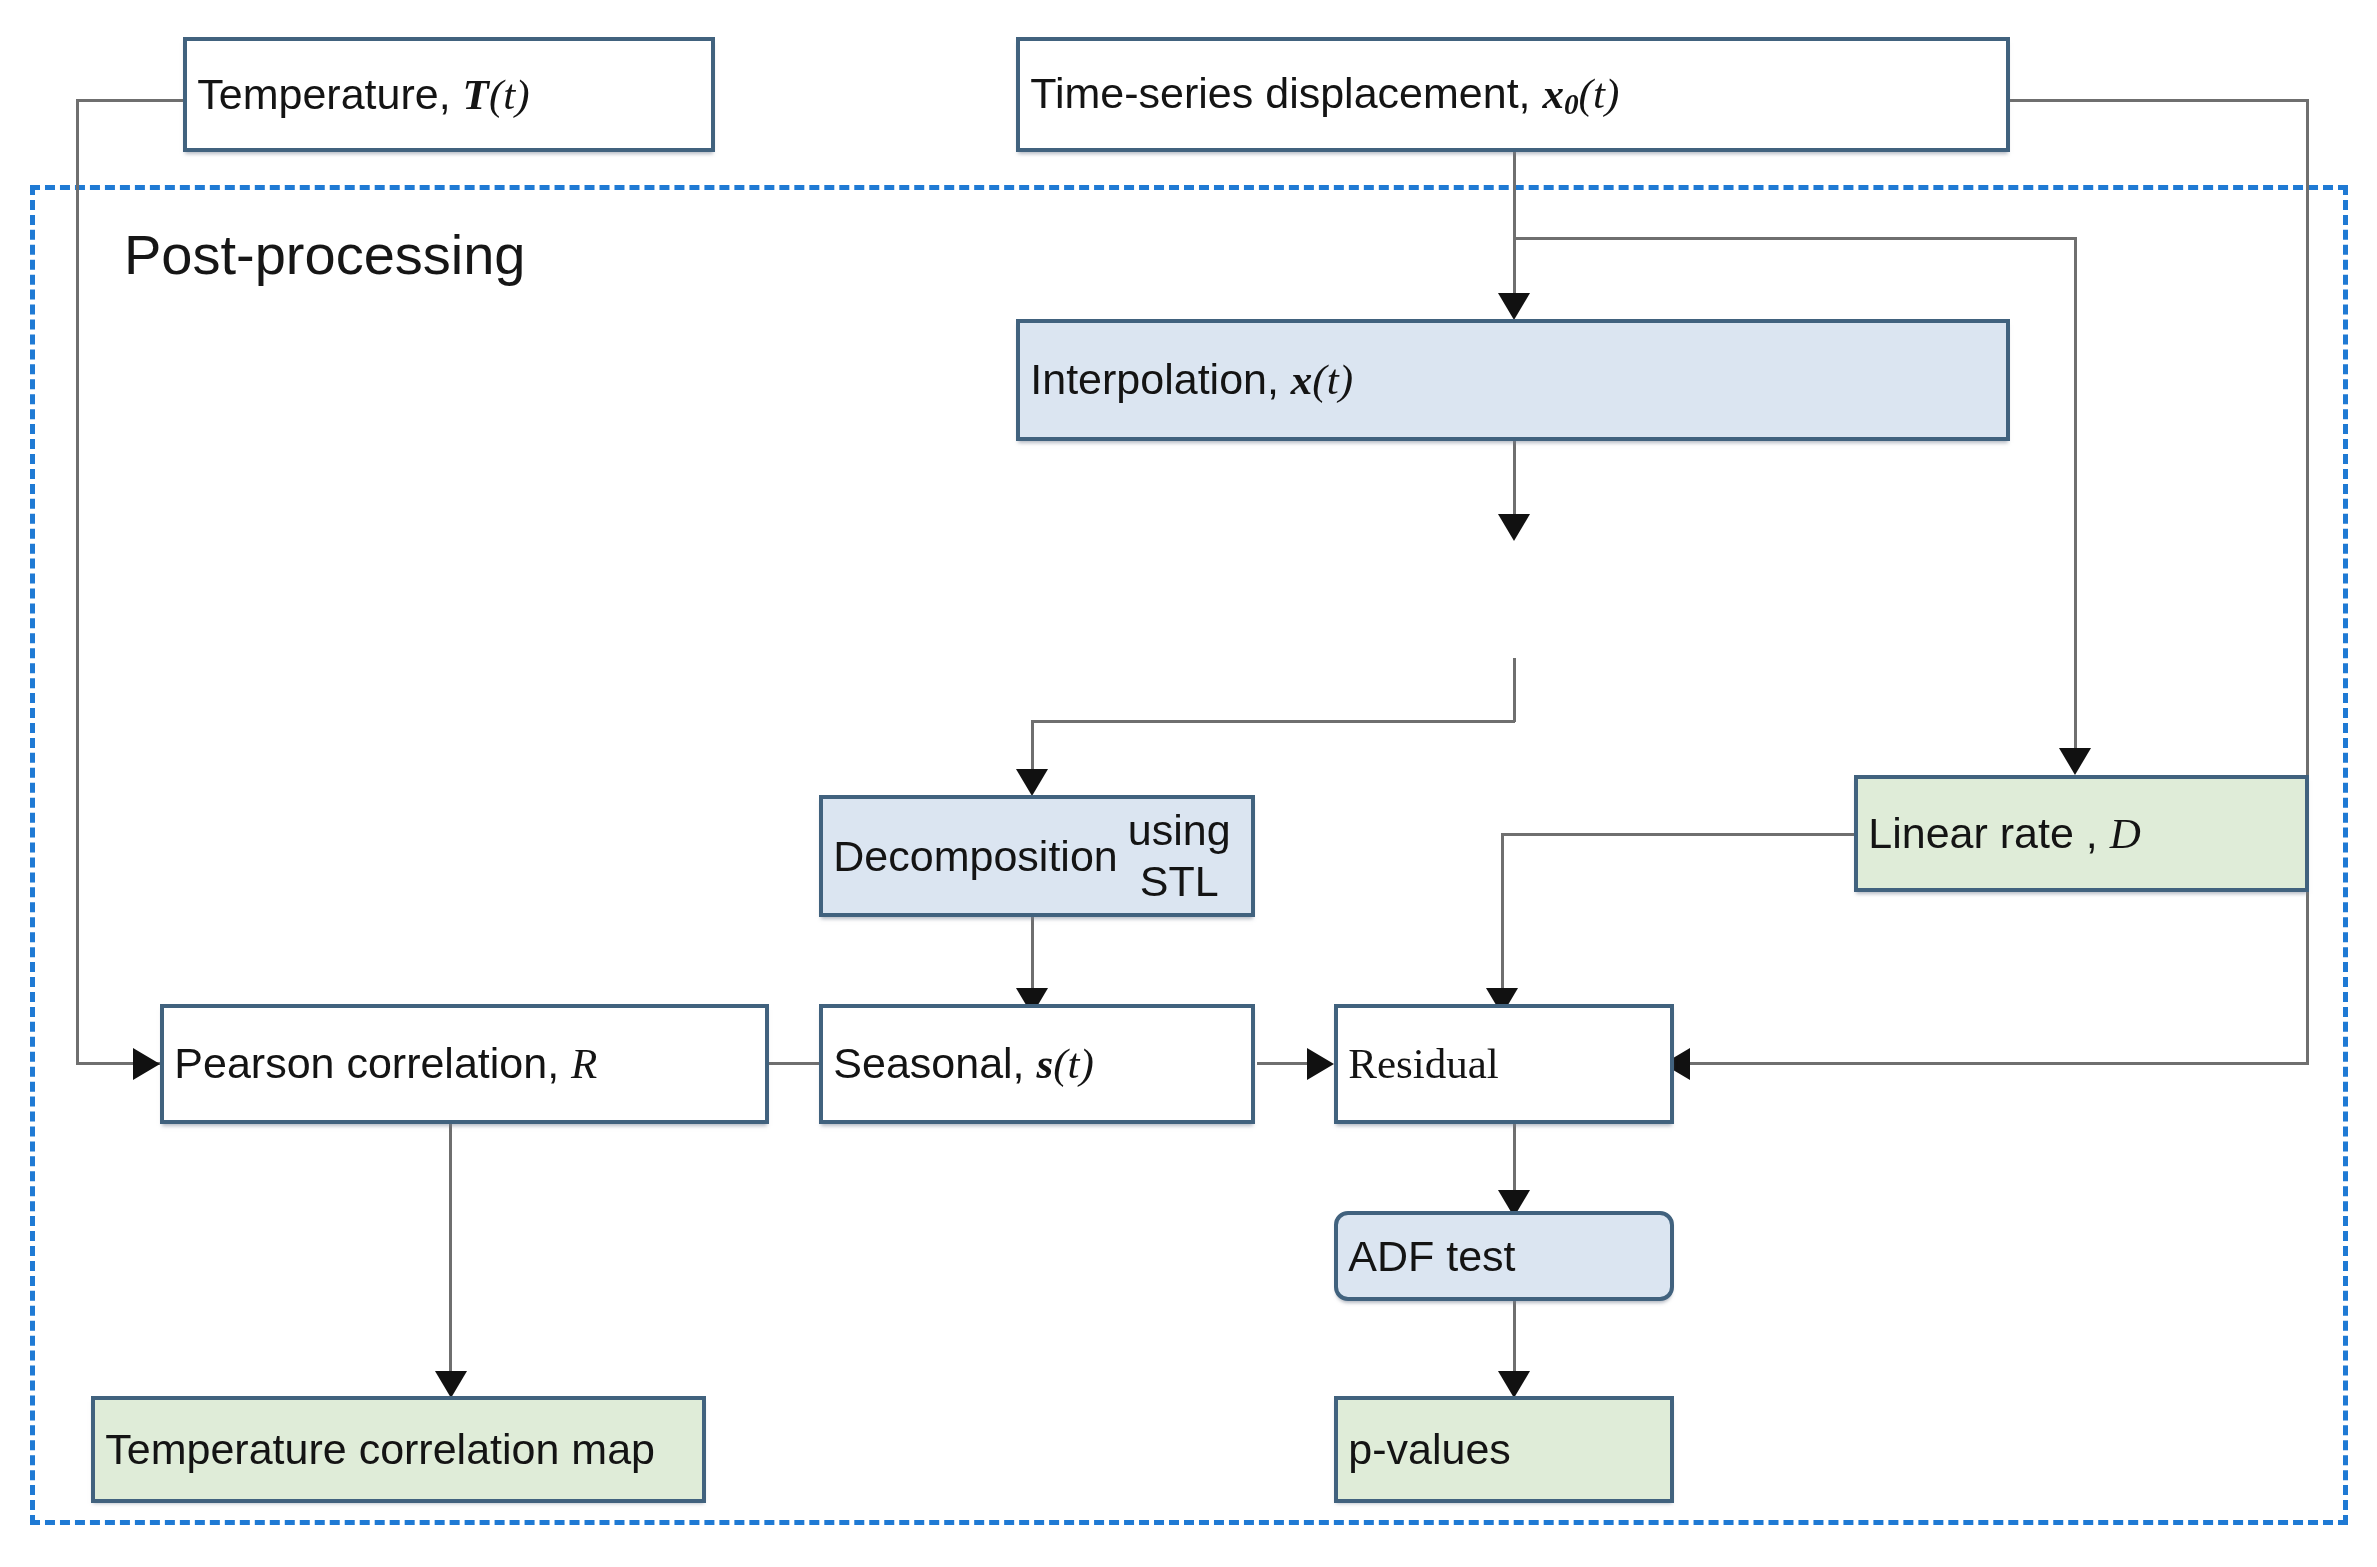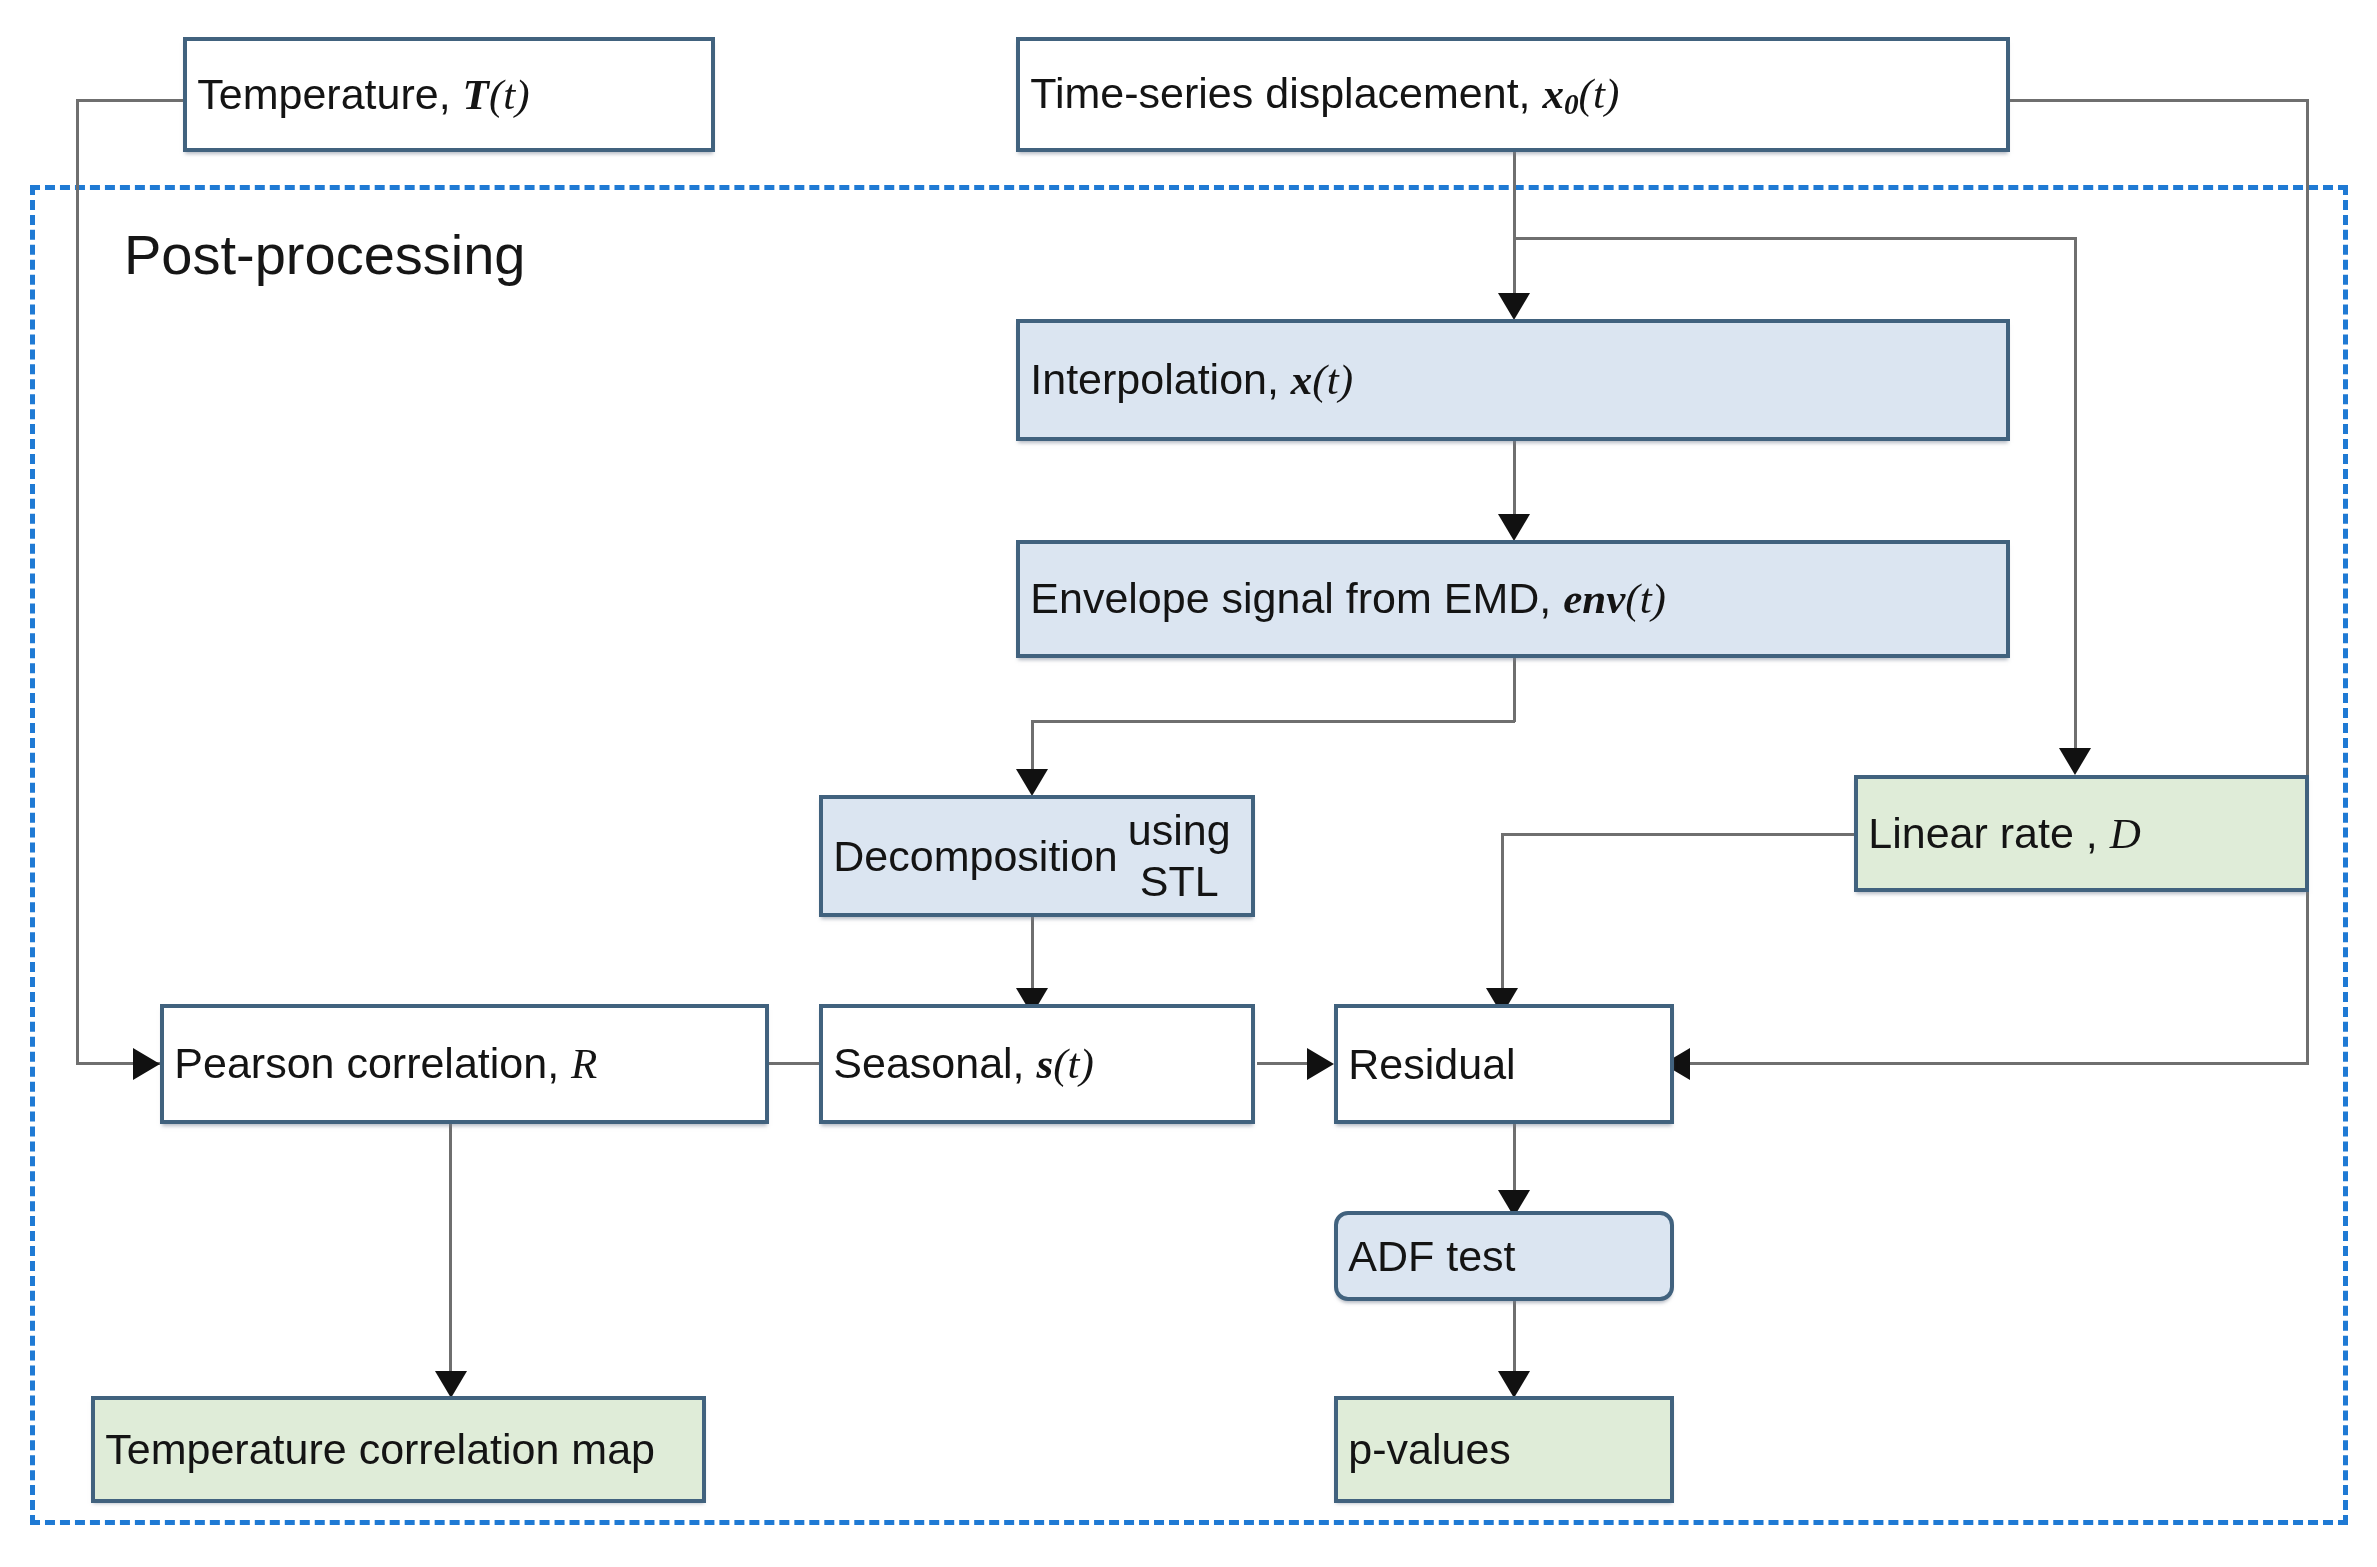--- a/index.html
+++ b/index.html
@@ -145,42 +145,39 @@
   </div>
 
   <div class="node white" style="left:1016px; top:37px; width:994px; height:115px;">
     <span><span>Time-series displacement, </span><span class="mathb">x</span><span class="sub">0</span><span class="math">(t)</span></span>
   </div>
 
   <div class="node blue" style="left:1016px; top:319px; width:994px; height:122px;">
     <span><span>Interpolation, </span><span class="mathb">x</span><span class="math">(t)</span></span>
   </div>
 
-  <div class="node blue" style="left:1016px; top:540px; width:994px; height:118px;">
-    <span><span>Envelope signal from EMD, </span><span class="mathb">env</span><span class="math">(t)</span></span>
-  </div>
 
   <div class="node blue" style="left:819px; top:795px; width:436px; height:122px; flex-direction:row;">
     <span>Decomposition</span>
     <span>using STL</span>
   </div>
 
   <div class="node green" style="left:1854px; top:775px; width:455px; height:117px;">
     <span><span>Linear rate , </span><span class="math">D</span></span>
   </div>
 
   <div class="node white" style="left:160px; top:1004px; width:609px; height:120px;">
     <span><span>Pearson correlation, </span><span class="math">R</span></span>
   </div>
 
   <div class="node white" style="left:819px; top:1004px; width:436px; height:120px;">
     <span><span>Seasonal, </span><span class="mathb">s</span><span class="math">(t)</span></span>
   </div>
 
-  <div class="node white" style="left:1334px; top:1004px; width:340px; height:120px;">
+  <div class="node white" style="left:1334px; top:1004px; width:340px; height:120px;font-family:Liberation Serif, serif;">
     <span>Residual</span>
   </div>
 
   <div class="node blue" style="left:1334px; top:1211px; width:340px; height:90px;border-radius:14px;">
     <span>ADF test</span>
   </div>
 
   <div class="node green" style="left:91px; top:1396px; width:615px; height:107px;">
     <span>Temperature correlation map</span>
   </div>

